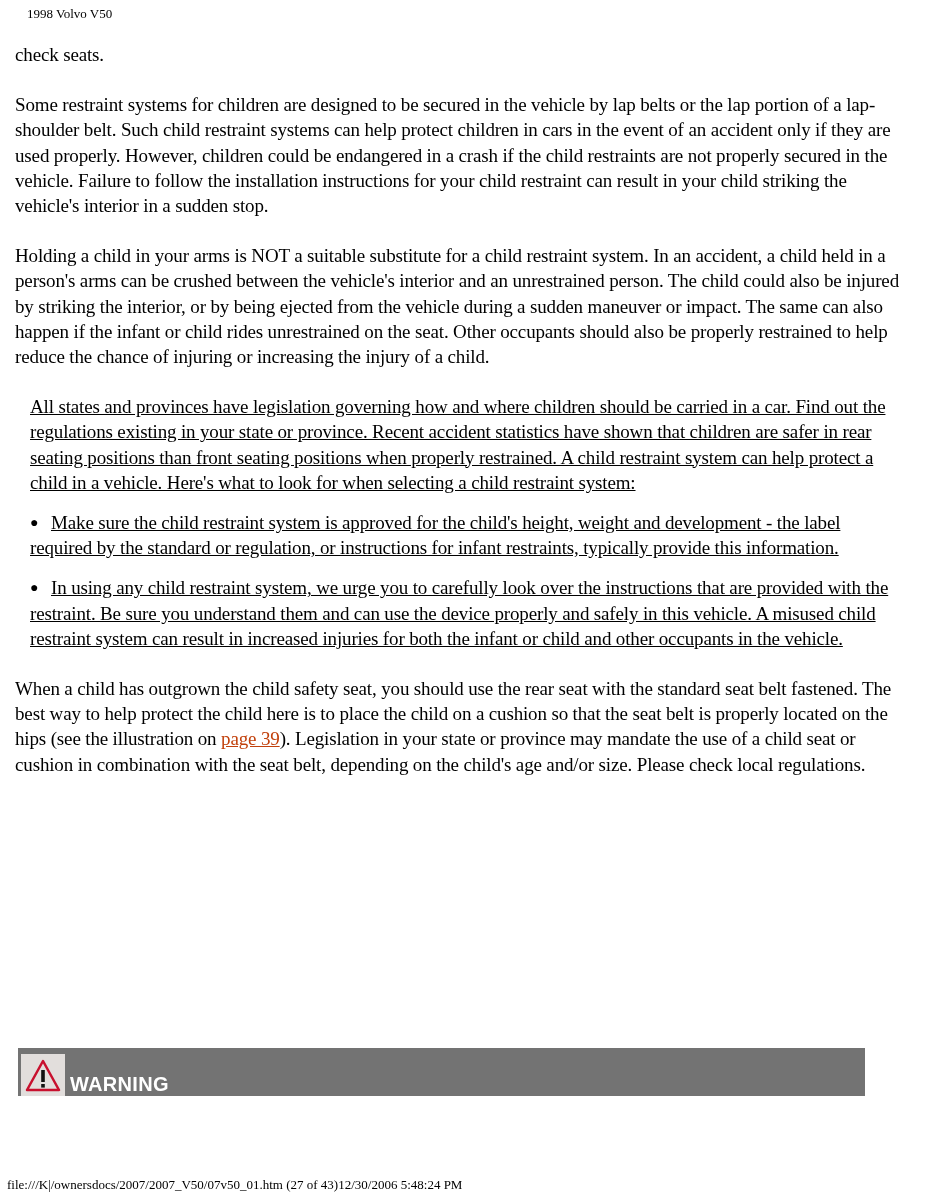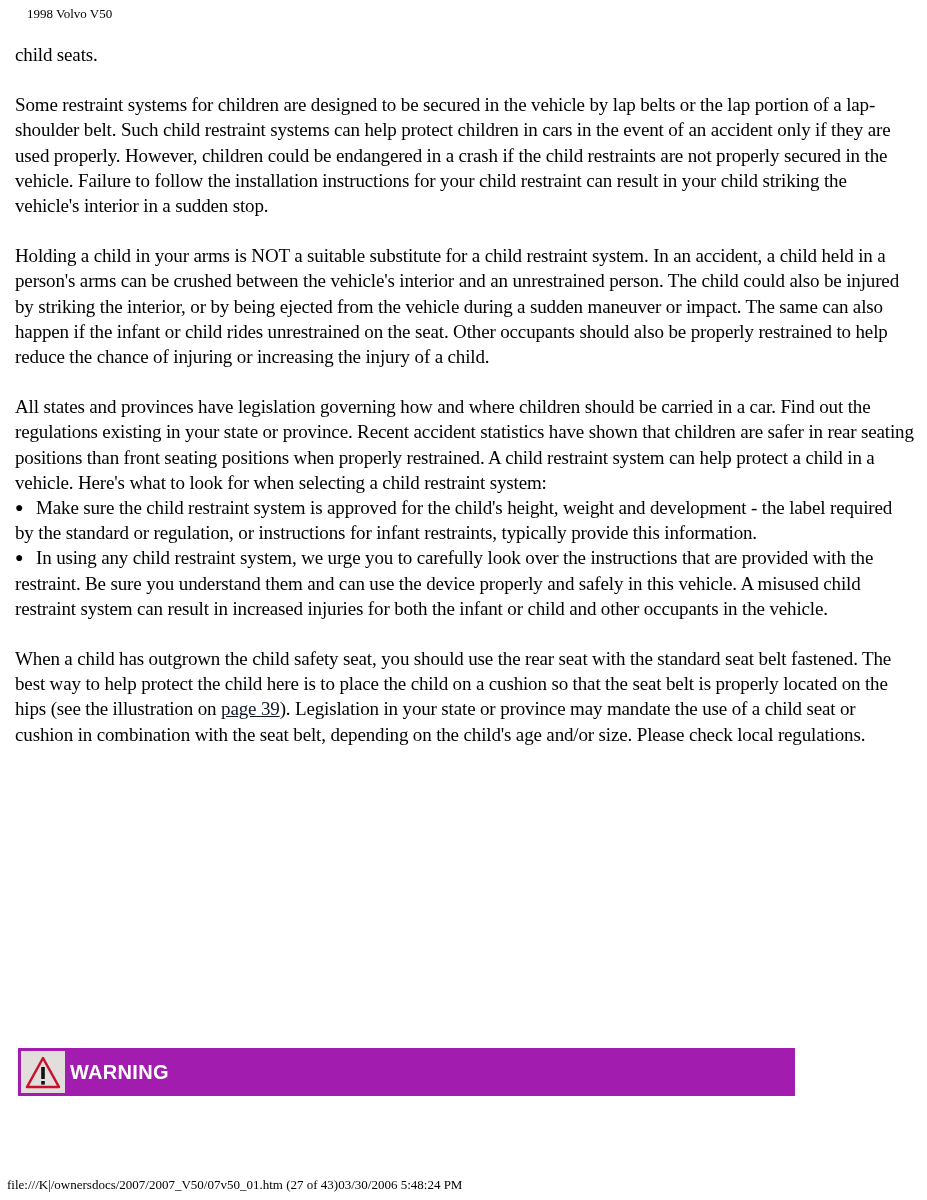--- a/index.html
+++ b/index.html
@@ -11,47 +11,47 @@
     .header {
       position: absolute; left: 27px; top: 6px;
       font-size: 13px; line-height: 16px;
     }
     .content {
       position: absolute; left: 15px; top: 42px; width: 900px;
       font-size: 19px; line-height: 25.2px;
       letter-spacing: -0.15px;
     }
     .para { margin: 0 0 25px 0; }
-    .bullet-line { margin: 0; }
+    .bullet-line { margin: 15px; text-decoration: underline; }
     .bullet { display: inline-block; width: 21px; font-size: 14px; vertical-align: 2px; }
-    a.link { color: #0f172a; }
+    a.link { color: #c2410c; }
     .warning {
-      position: absolute; left: 18px; top: 1048px; width: 777px; height: 48px;
-      background: #a21caf; display: flex; align-items: center;
+      position: absolute; left: 18px; top: 1048px; width: 847px; height: 48px;
+      background: #737373; display: flex; align-items: flex-end;
     }
     .warning .icon-box {
       width: 44px; height: 42px; margin-left: 3px; background: #e2dedc;
       display: flex; align-items: center; justify-content: center;
     }
     .warning .label {
       color: #ffffff; font-family: "Liberation Sans", "DejaVu Sans", sans-serif;
       font-weight: bold; font-size: 20px; margin-left: 5px; letter-spacing: 0.3px;
     }
     .footer {
       position: absolute; left: 7px; top: 1177px;
       font-size: 13px; line-height: 16px;
     }
   </style>
 </head>
 <body>
 
 <div class="header">1998 Volvo V50</div>
 
 <div class="content">
-  <p class="para">child seats.</p>
+  <p class="para">check seats.</p>
   <p class="para">Some restraint systems for children are designed to be secured in the vehicle by lap belts or the lap portion of a lap-shoulder belt. Such child restraint systems can help protect children in cars in the event of an accident only if they are used properly. However, children could be endangered in a crash if the child restraints are not properly secured in the vehicle. Failure to follow the installation instructions for your child restraint can result in your child striking the vehicle's interior in a sudden stop.</p>
   <p class="para">Holding a child in your arms is NOT a suitable substitute for a child restraint system. In an accident, a child held in a person's arms can be crushed between the vehicle's interior and an unrestrained person. The child could also be injured by striking the interior, or by being ejected from the vehicle during a sudden maneuver or impact. The same can also happen if the infant or child rides unrestrained on the seat. Other occupants should also be properly restrained to help reduce the chance of injuring or increasing the injury of a child.</p>
   <div class="para">
     <p class="bullet-line">All states and provinces have legislation governing how and where children should be carried in a car. Find out the regulations existing in your state or province. Recent accident statistics have shown that children are safer in rear seating positions than front seating positions when properly restrained. A child restraint system can help protect a child in a vehicle. Here's what to look for when selecting a child restraint system:</p>
     <p class="bullet-line"><span class="bullet">●</span><span>Make sure the child restraint system is approved for the child's height, weight and development - the label required by the standard or regulation, or instructions for infant restraints, typically provide this information.</span></p>
     <p class="bullet-line"><span class="bullet">●</span><span>In using any child restraint system, we urge you to carefully look over the instructions that are provided with the restraint. Be sure you understand them and can use the device properly and safely in this vehicle. A misused child restraint system can result in increased injuries for both the infant or child and other occupants in the vehicle.</span></p>
   </div>
   <p class="para"><span>When a child has outgrown the child safety seat, you should use the rear seat with the standard seat belt fastened. The best way to help protect the child here is to place the child on a cushion so that the seat belt is properly located on the hips (see the illustration on </span><a class="link" href="#">page 39</a><span>). Legislation in your state or province may mandate the use of a child seat or cushion in combination with the seat belt, depending on the child's age and/or size. Please check local regulations.</span></p>
 </div>
 
@@ -59,13 +59,13 @@
   <div class="icon-box">
     <svg width="36" height="34" viewBox="0 0 36 34">
       <polygon points="18,3 34,32 2,32" fill="#e2dedc" stroke="#c8102e" stroke-width="2.5" stroke-linejoin="round"></polygon>
       <rect x="16.2" y="12" width="3.6" height="12" fill="#111"></rect>
       <rect x="16.2" y="26" width="3.6" height="3.6" fill="#111"></rect>
     </svg>
   </div>
   <span class="label">WARNING</span>
 </div>
 
-<div class="footer">file:///K|/ownersdocs/2007/2007_V50/07v50_01.htm (27 of 43)03/30/2006 5:48:24 PM</div>
+<div class="footer">file:///K|/ownersdocs/2007/2007_V50/07v50_01.htm (27 of 43)12/30/2006 5:48:24 PM</div>
 
 </body></html>

